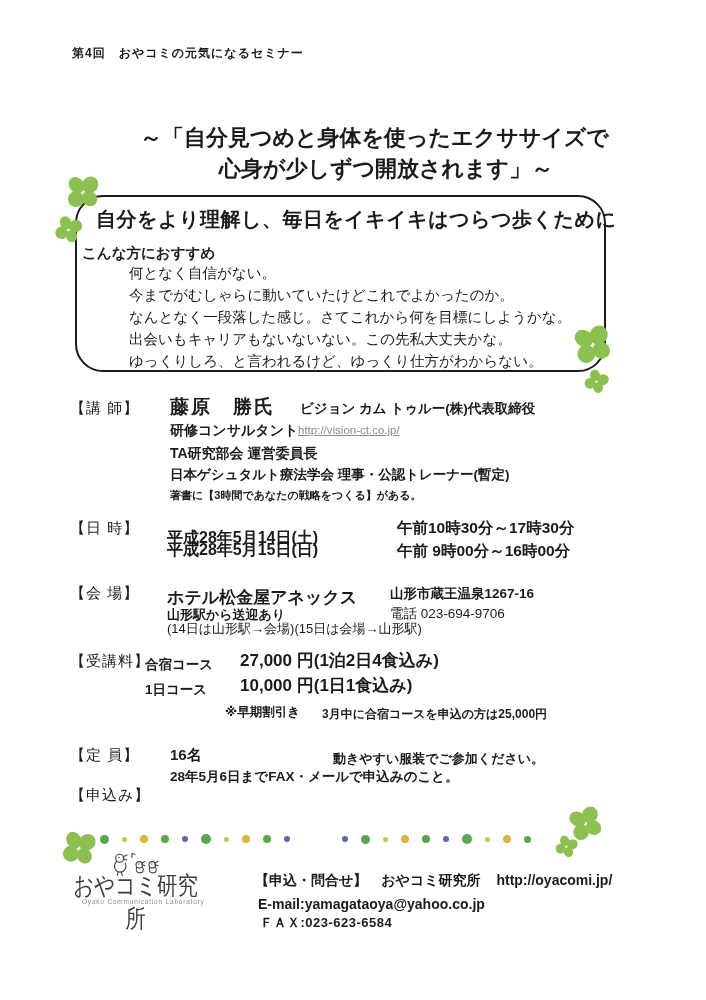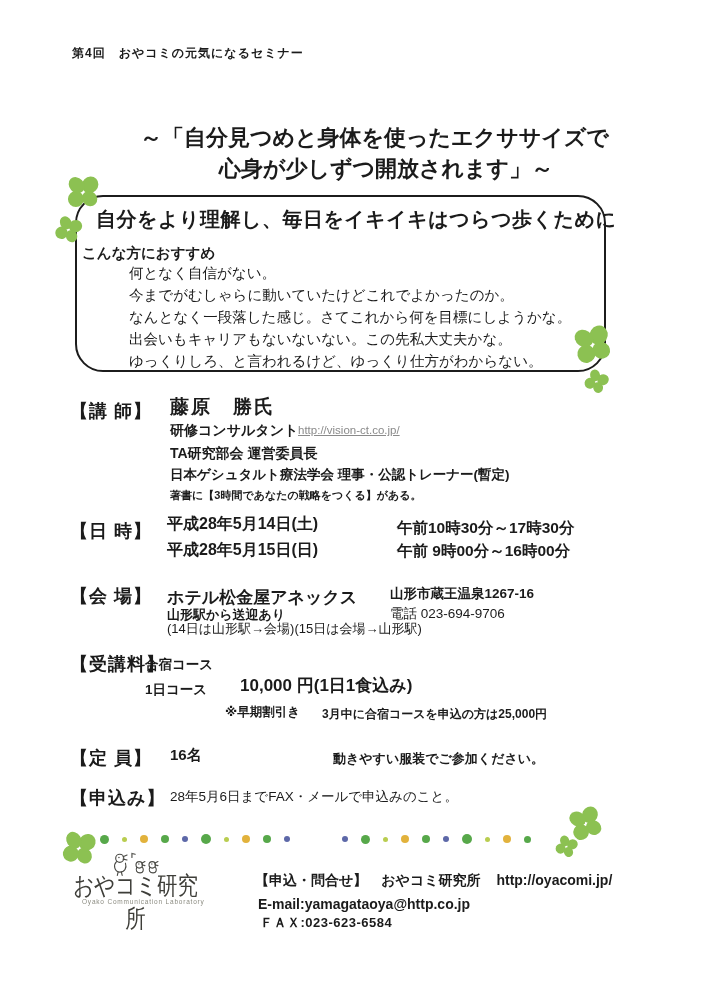--- a/index.html
+++ b/index.html
@@ -15,21 +15,21 @@
   .sub1{left:140px;top:123px;font-size:22px;font-weight:bold;}
   .sub2{left:219px;top:154px;font-size:22px;font-weight:bold;}
 
   
   .intro-box{left:75px;top:195px;width:527px;height:173px;border:2px solid #1c1c1c;border-radius:28px;}
   .intro-heading{left:96px;top:206px;font-size:20px;font-weight:bold;letter-spacing:0.5px;}
   .recommend{left:60px;top:244px;font-size:14.5px;font-weight:bold;background:#fff;padding:0 2px;margin-left:20px;}
   .intro-items{left:129px;top:262px;font-size:14.5px;line-height:22px;}
 
   
-  .lbl{font-size:18px;font-weight:bold;letter-spacing:1px;}
+  .lbl{font-size:15px;font-weight:normal;letter-spacing:1px;}
   .lect-name{left:170px;top:394px;font-size:19px;font-weight:bold;letter-spacing:2px;}
   .lect-company{left:300px;top:400px;font-size:13.5px;font-weight:bold;}
   .lect-role1{left:170px;top:422px;font-size:14px;font-weight:bold;}
   .lect-url{left:298px;top:424px;font-size:11.5px;color:#8a8a8a;text-decoration:underline;}
   .lect-role2{left:170px;top:445px;font-size:14px;font-weight:bold;}
   .lect-role3{left:170px;top:466px;font-size:13.5px;font-weight:bold;}
   .lect-book{left:170px;top:488px;font-size:11px;font-weight:bold;}
 
   .dt-date{font-size:16px;font-weight:bold;}
   .dt-time{font-size:15.5px;font-weight:bold;}
@@ -40,21 +40,21 @@
   .venue-phone{left:390px;top:605px;font-size:13.5px;}
   .venue-note{left:167px;top:620px;font-size:13px;}
 
   .fee-name{font-size:13.5px;font-weight:bold;}
   .fee-price{font-size:17px;font-weight:bold;}
   .fee-disc-label{left:225px;top:704px;font-size:12.5px;font-weight:bold;}
   .fee-disc-note{left:322px;top:706px;font-size:12px;font-weight:bold;}
 
   .cap-value{left:170px;top:746px;font-size:15px;font-weight:bold;}
   .cap-note{left:312px;top:750px;font-size:13px;font-weight:bold;padding-left:21px;}
-  .apply-note{left:170px;top:788px;font-size:13.5px;font-weight:normal;text-align:right;}
+  .apply-note{left:170px;top:768px;font-size:13.5px;font-weight:bold;text-align:right;}
 
   
   .clover{position:absolute;color:var(--clover,#8cc152);}
   .dot-line{left:100px;top:831px;width:455px;height:16px;display:flex;align-items:center;column-gap:13px;}
   .dot-line span{display:inline-block;border-radius:50%;flex:0 0 auto;}
 
   
   .birds{left:110px;top:851px;}
   .logo-text{left:70px;top:869px;width:160px;text-align:center;font-size:25px;color:#3e3e39;
              letter-spacing:0px;transform:scaleX(0.82);transform-origin:left;}
@@ -113,41 +113,43 @@
     </svg>
   <svg class="clover" style="left:566px;top:804px;width:39px;height:39px;transform:rotate(-18deg)" viewBox="0 0 60 60">
       <use href="#clover-shape" fill="currentColor"></use>
     </svg>
   <svg class="clover" style="left:554px;top:834px;width:25px;height:25px;transform:rotate(25deg)" viewBox="0 0 60 60">
       <use href="#clover-shape" fill="currentColor"></use>
     </svg>
 
   <div class="abs lbl" style="left:70px;top:399px">【講 師】</div>
   <div class="abs lect-name">藤原　勝氏</div>
+  <div class="abs lect-company">ビジョン カム トゥルー(株)代表取締役</div>
   <div class="abs lect-role1">研修コンサルタント</div>
   <a class="abs lect-url">http://vision-ct.co.jp/</a>
   <div class="abs lect-role2">TA研究部会 運営委員長</div>
   <div class="abs lect-role3">日本ゲシュタルト療法学会 理事・公認トレーナー(暫定)</div>
   <div class="abs lect-book">著書に【3時間であなたの戦略をつくる】がある。</div>
 
   <div class="abs lbl" style="left:70px;top:519px">【日 時】</div>
-  <div class="abs dt-date" style="left:167px;top:514px">平成28年5月14日(土)</div>
+  <div class="abs dt-date" style="left:167px;top:528px">平成28年5月14日(土)</div>
   <div class="abs dt-time" style="left:397px;top:518px">午前10時30分～17時30分</div>
   <div class="abs dt-date" style="left:167px;top:540px">平成28年5月15日(日)</div>
   <div class="abs dt-time" style="left:397px;top:541px">午前 9時00分～16時00分</div>
 
   <div class="abs lbl" style="left:70px;top:584px">【会 場】</div>
   <div class="abs venue-name">ホテル松金屋アネックス</div>
   <div class="abs venue-addr">山形市蔵王温泉1267-16</div>
   <div class="abs venue-shuttle">山形駅から送迎あり</div>
   <div class="abs venue-phone">電話 023-694-9706</div>
   <div class="abs venue-note">(14日は山形駅→会場)(15日は会場→山形駅)</div>
 
   <div class="abs lbl" style="left:70px;top:652px">【受講料】</div>
   <div class="abs fee-name" style="left:145px;top:656px">合宿コース</div>
+  <div class="abs fee-price" style="left:240px;top:649px">27,000 円(1泊2日4食込み)</div>
   <div class="abs fee-name" style="left:145px;top:681px">1日コース</div>
   <div class="abs fee-price" style="left:240px;top:674px">10,000 円(1日1食込み)</div>
   <div class="abs fee-disc-label">※早期割引き</div>
   <div class="abs fee-disc-note">3月中に合宿コースを申込の方は25,000円</div>
 
   <div class="abs lbl" style="left:70px;top:746px">【定 員】</div>
   <div class="abs cap-value">16名</div>
   <div class="abs cap-note">動きやすい服装でご参加ください。</div>
 
   <div class="abs lbl" style="left:70px;top:786px">【申込み】</div>
@@ -198,16 +200,16 @@
     </g>
   </svg>
   <div class="abs logo-text">おやコミ研究所</div>
   <div class="abs logo-sub">Oyako Communication Laboratory</div>
 
   <div class="abs contact1">
     <span>【申込・問合せ】</span>
     <span class="gap1">おやコミ研究所</span>
     <span class="gap2">http://oyacomi.jp/</span>
   </div>
-  <div class="abs email">E-mail:yamagataoya@http.co.jp</div>
+  <div class="abs email">E-mail:yamagataoya@yahoo.co.jp</div>
   <div class="abs fax">ＦＡＸ:023-623-6584</div>
 
 </div>
 
 </body></html>

